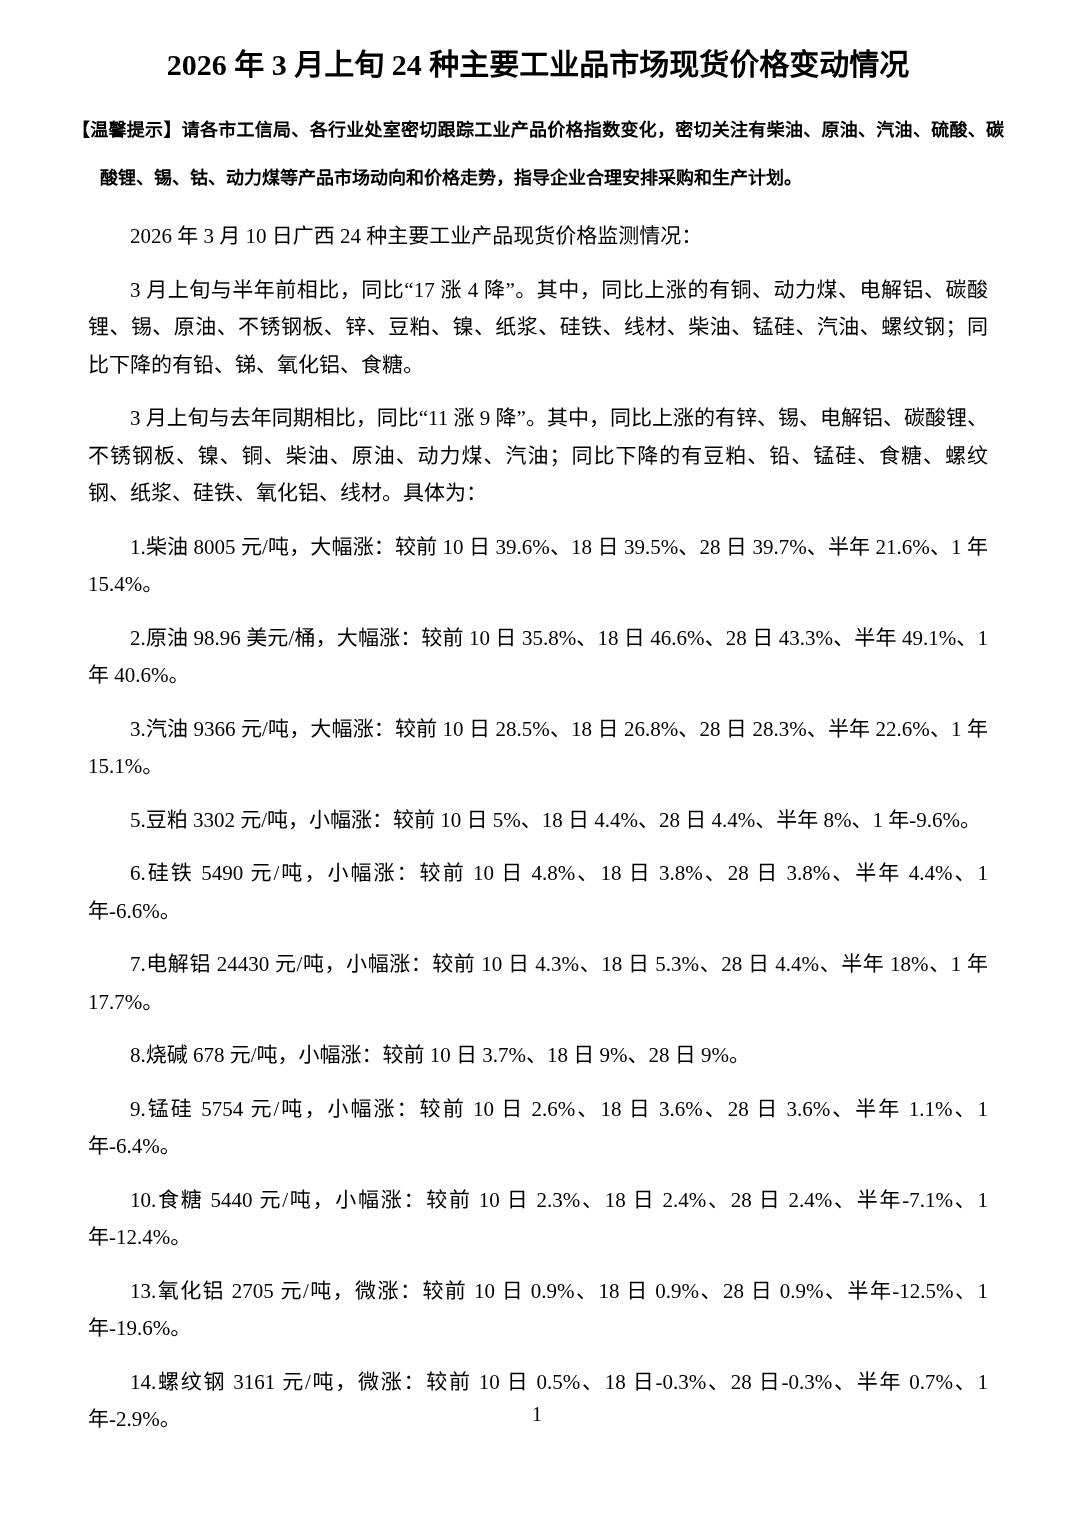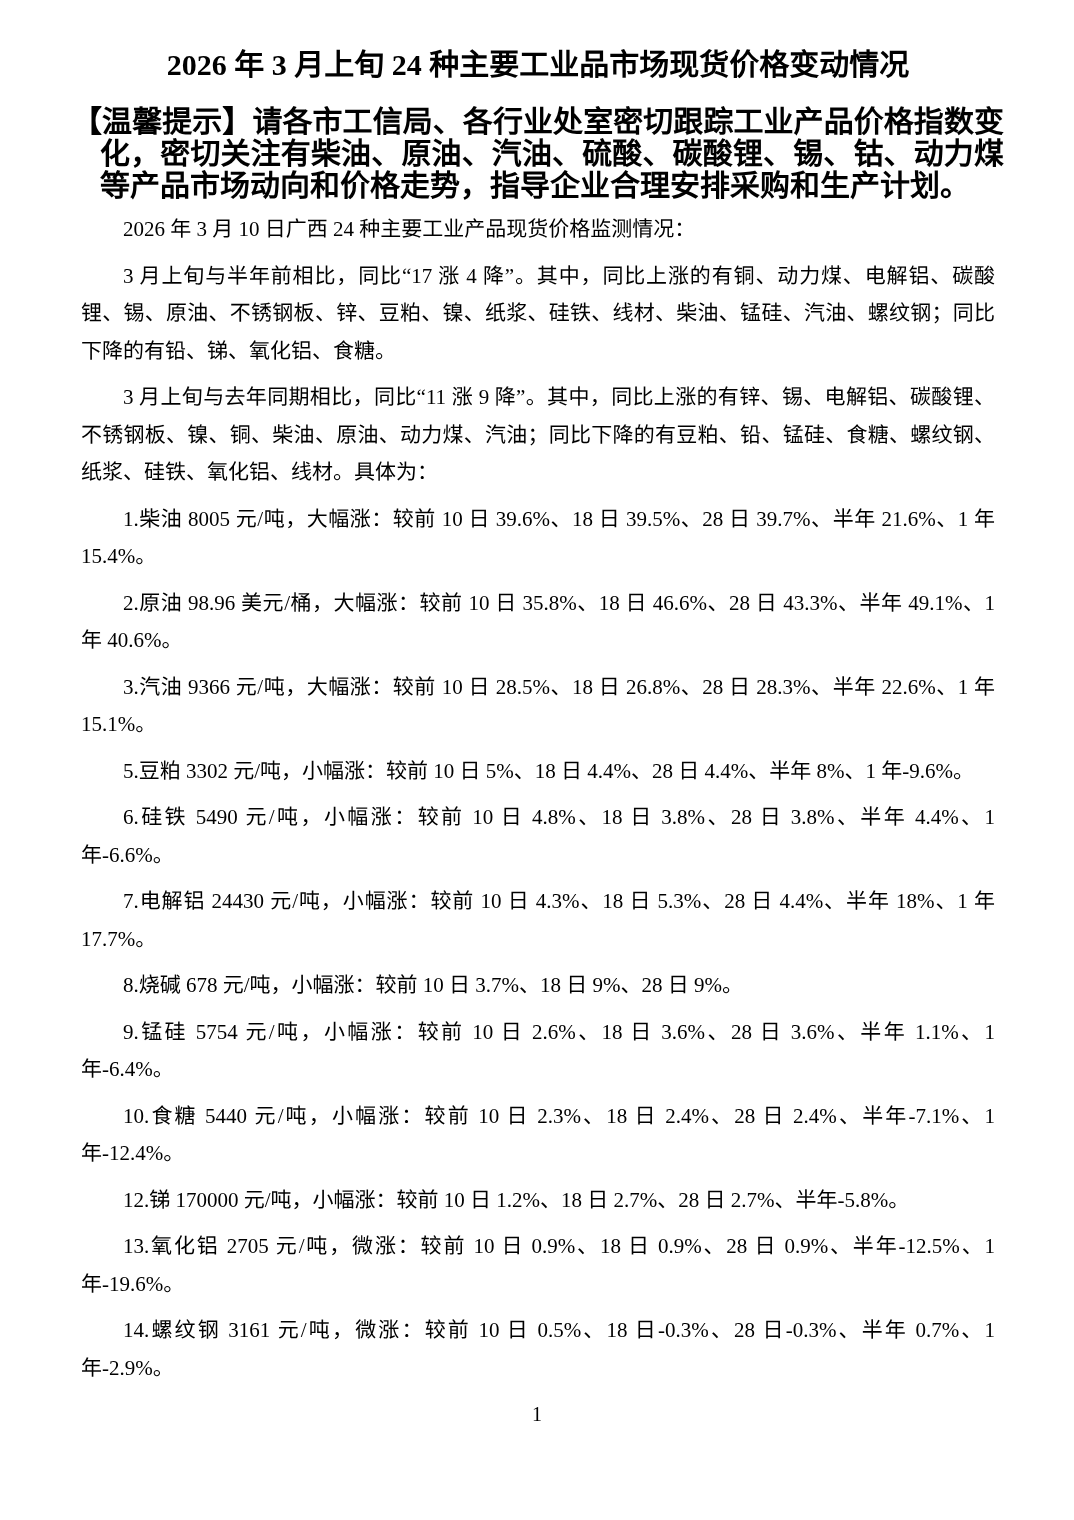--- a/index.html
+++ b/index.html
@@ -25,33 +25,33 @@
   }
   .doc-title {
     font-size: 30px;
     font-weight: bold;
     text-align: center;
     line-height: 42px;
     margin: 0 0 20px 0;
     font-family: "Liberation Serif", "DejaVu Serif", serif;
   }
   .tip {
-    font-size: 30px;
+    font-size: 18px;
     font-weight: bold;
-    line-height: 32px;
+    line-height: 48px;
     text-align: justify;
     margin: 4px 0 6px 0;
     padding-left: 28px;
     text-indent: -28px;
   }
   .body-text p {
     font-size: 21px;
     line-height: 37.5px;
     text-align: justify;
-    margin: 9px;
+    margin: 16px;
     text-indent: 42px;
   }
   .page-number {
     position: absolute;
     top: 1400px;
     left: 0;
     width: 100%;
     text-align: center;
     font-size: 20px;
     line-height: 28px;
@@ -74,20 +74,19 @@
 
       <p>1.柴油 8005 元/吨，大幅涨：较前 10 日 39.6%、18 日 39.5%、28 日 39.7%、半年 21.6%、1 年 15.4%。</p>
       <p>2.原油 98.96 美元/桶，大幅涨：较前 10 日 35.8%、18 日 46.6%、28 日 43.3%、半年 49.1%、1 年 40.6%。</p>
       <p>3.汽油 9366 元/吨，大幅涨：较前 10 日 28.5%、18 日 26.8%、28 日 28.3%、半年 22.6%、1 年 15.1%。</p>
       <p>5.豆粕 3302 元/吨，小幅涨：较前 10 日 5%、18 日 4.4%、28 日 4.4%、半年 8%、1 年-9.6%。</p>
       <p>6.硅铁 5490 元/吨，小幅涨：较前 10 日 4.8%、18 日 3.8%、28 日 3.8%、半年 4.4%、1 年-6.6%。</p>
       <p>7.电解铝 24430 元/吨，小幅涨：较前 10 日 4.3%、18 日 5.3%、28 日 4.4%、半年 18%、1 年 17.7%。</p>
       <p>8.烧碱 678 元/吨，小幅涨：较前 10 日 3.7%、18 日 9%、28 日 9%。</p>
       <p>9.锰硅 5754 元/吨，小幅涨：较前 10 日 2.6%、18 日 3.6%、28 日 3.6%、半年 1.1%、1 年-6.4%。</p>
       <p>10.食糖 5440 元/吨，小幅涨：较前 10 日 2.3%、18 日 2.4%、28 日 2.4%、半年-7.1%、1 年-12.4%。</p>
-      <p>12.锑 170000 元/吨，小幅涨：较前 10 日 1.2%、18 日 2.7%、28 日 2.7%、半年-5.8%。</p>
       <p>13.氧化铝 2705 元/吨，微涨：较前 10 日 0.9%、18 日 0.9%、28 日 0.9%、半年-12.5%、1 年-19.6%。</p>
       <p>14.螺纹钢 3161 元/吨，微涨：较前 10 日 0.5%、18 日-0.3%、28 日-0.3%、半年 0.7%、1 年-2.9%。</p>
     </div>
   </div>
 
   <div class="page-number">1</div>
 </div>
 
 </body></html>

